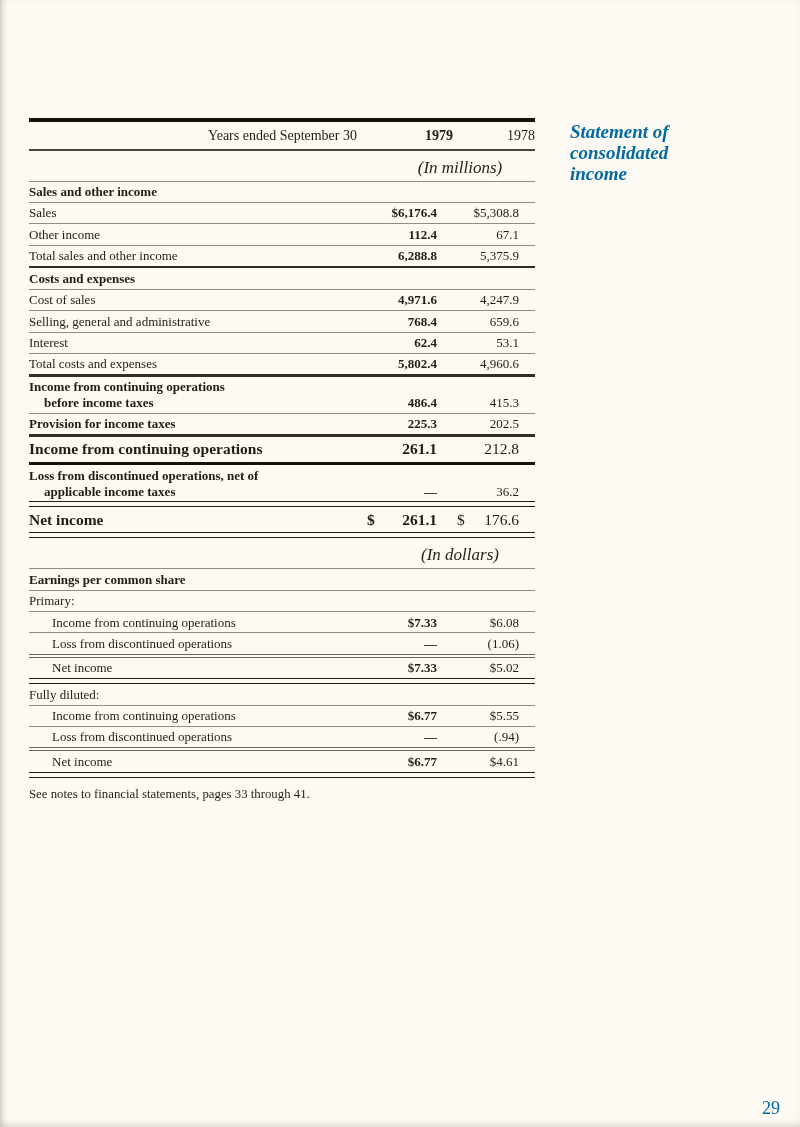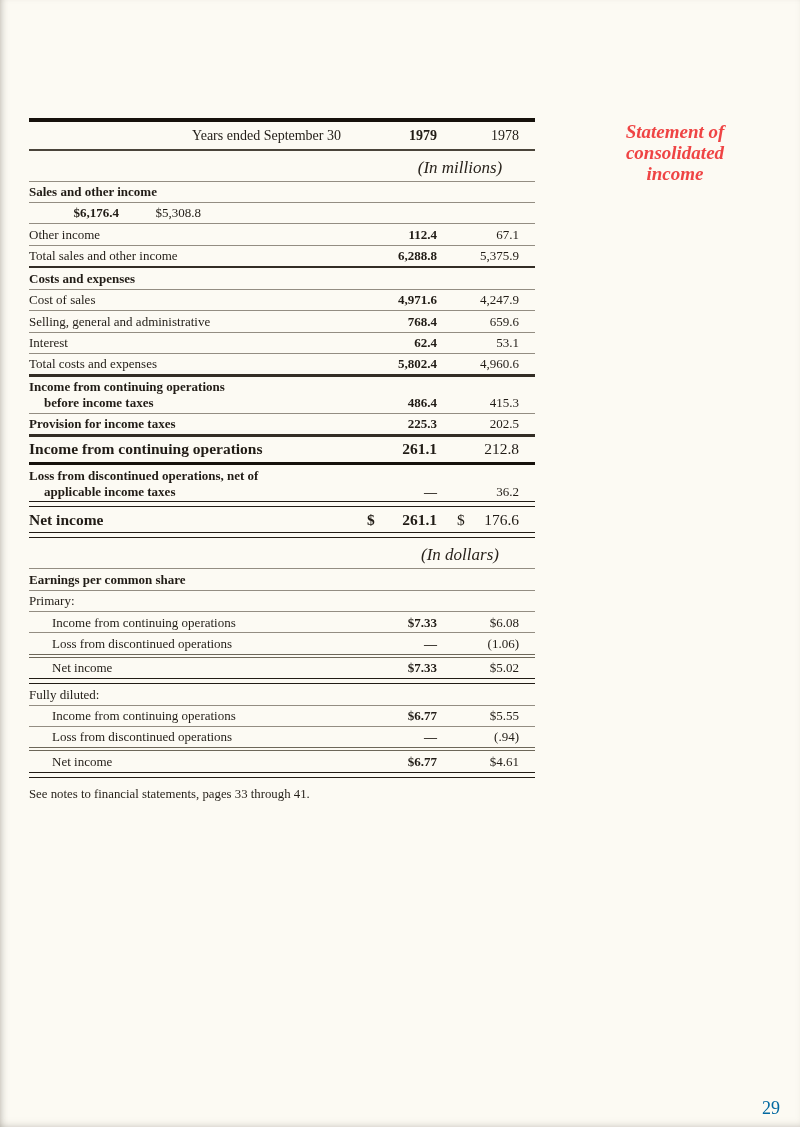--- a/index.html
+++ b/index.html
@@ -15,42 +15,42 @@
     position:absolute;left:0;top:0;width:800px;height:1127px;
     background:#fcfaf3;
     box-shadow:inset 6px 0 9px -6px rgba(120,115,105,.55), inset 0 -5px 8px -5px rgba(120,115,105,.35);
   }
   .masthead{
     position:absolute;left:30px;top:13px;
     font-style:italic;font-size:11.5px;letter-spacing:.2px;color:#2a241d;
   }
   .side-title{
     position:absolute;left:570px;top:121px;width:210px;
-    font-style:italic;font-weight:bold;font-size:19px;line-height:21px;color:#ef4444;text-align:center;
+    font-style:italic;font-weight:bold;font-size:19px;line-height:21px;color:#0369a1;
   }
   .page-number{
     position:absolute;right:20px;top:1098px;font-size:18px;color:#0369a1;margin-left:16px;
   }
 
   
   .tbl{position:absolute;left:29px;top:118px;width:506px;}
   .rule{width:100%;}
   .rule-top{height:4px;background:#16110b;}
   .rule-thin{height:1px;background:#938d82;}
   .rule-dark{height:1.5px;background:#4a443a;}
   .rule-medium{height:2.5px;background:#332d25;}
   .rule-thick{height:3.5px;background:#16110b;}
   .rule-double{height:6px;border-top:1.7px solid #221c15;border-bottom:1.7px solid #221c15;box-sizing:border-box;}
   .rule-double-light{height:4px;border-top:1px solid #6d6759;border-bottom:1px solid #6d6759;box-sizing:border-box;}
 
   .thead{display:flex;align-items:baseline;padding:6px 0 5px;font-size:14px;}
   .thead .hl{flex:1;text-align:right;padding-right:6px;}
   .thead .hv{text-align:right;}
   .hv1{width:90px;font-weight:bold;}
-  .hv2{width:82px;margin-right:16px;}
+  .hv2{width:82px;}
 
   .row{display:flex;align-items:flex-end;padding:2.5px 0 2px;font-size:13px;line-height:1.22;}
   .row .lbl{flex:1;padding-right:4px;}
   .row .l2{padding-left:15px;}
   .val{width:90px;display:flex;align-items:baseline;}
   .val .num{margin-left:auto;}
   .val .cur{padding-left:20px;}
   .v1{font-weight:bold;}
   .v2{width:82px;margin-right:16px;font-weight:normal;}
   .section .lbl{font-weight:bold;}
@@ -93,20 +93,21 @@
           <div class="lbl">Sales and other income</div>
           <div class="val v1">
             <span class="num"></span>
           </div>
           <div class="val v2">
             <span class="num"></span>
           </div>
         </div>
         <div class="rule rule-thin"></div>
         <div class="row normal">
+          <div class="lbl">Sales</div>
           <div class="val v1">
             <span class="num">$6,176.4</span>
           </div>
           <div class="val v2">
             <span class="num">$5,308.8</span>
           </div>
         </div>
         <div class="rule rule-thin"></div>
         <div class="row normal">
           <div class="lbl">Other income</div>

